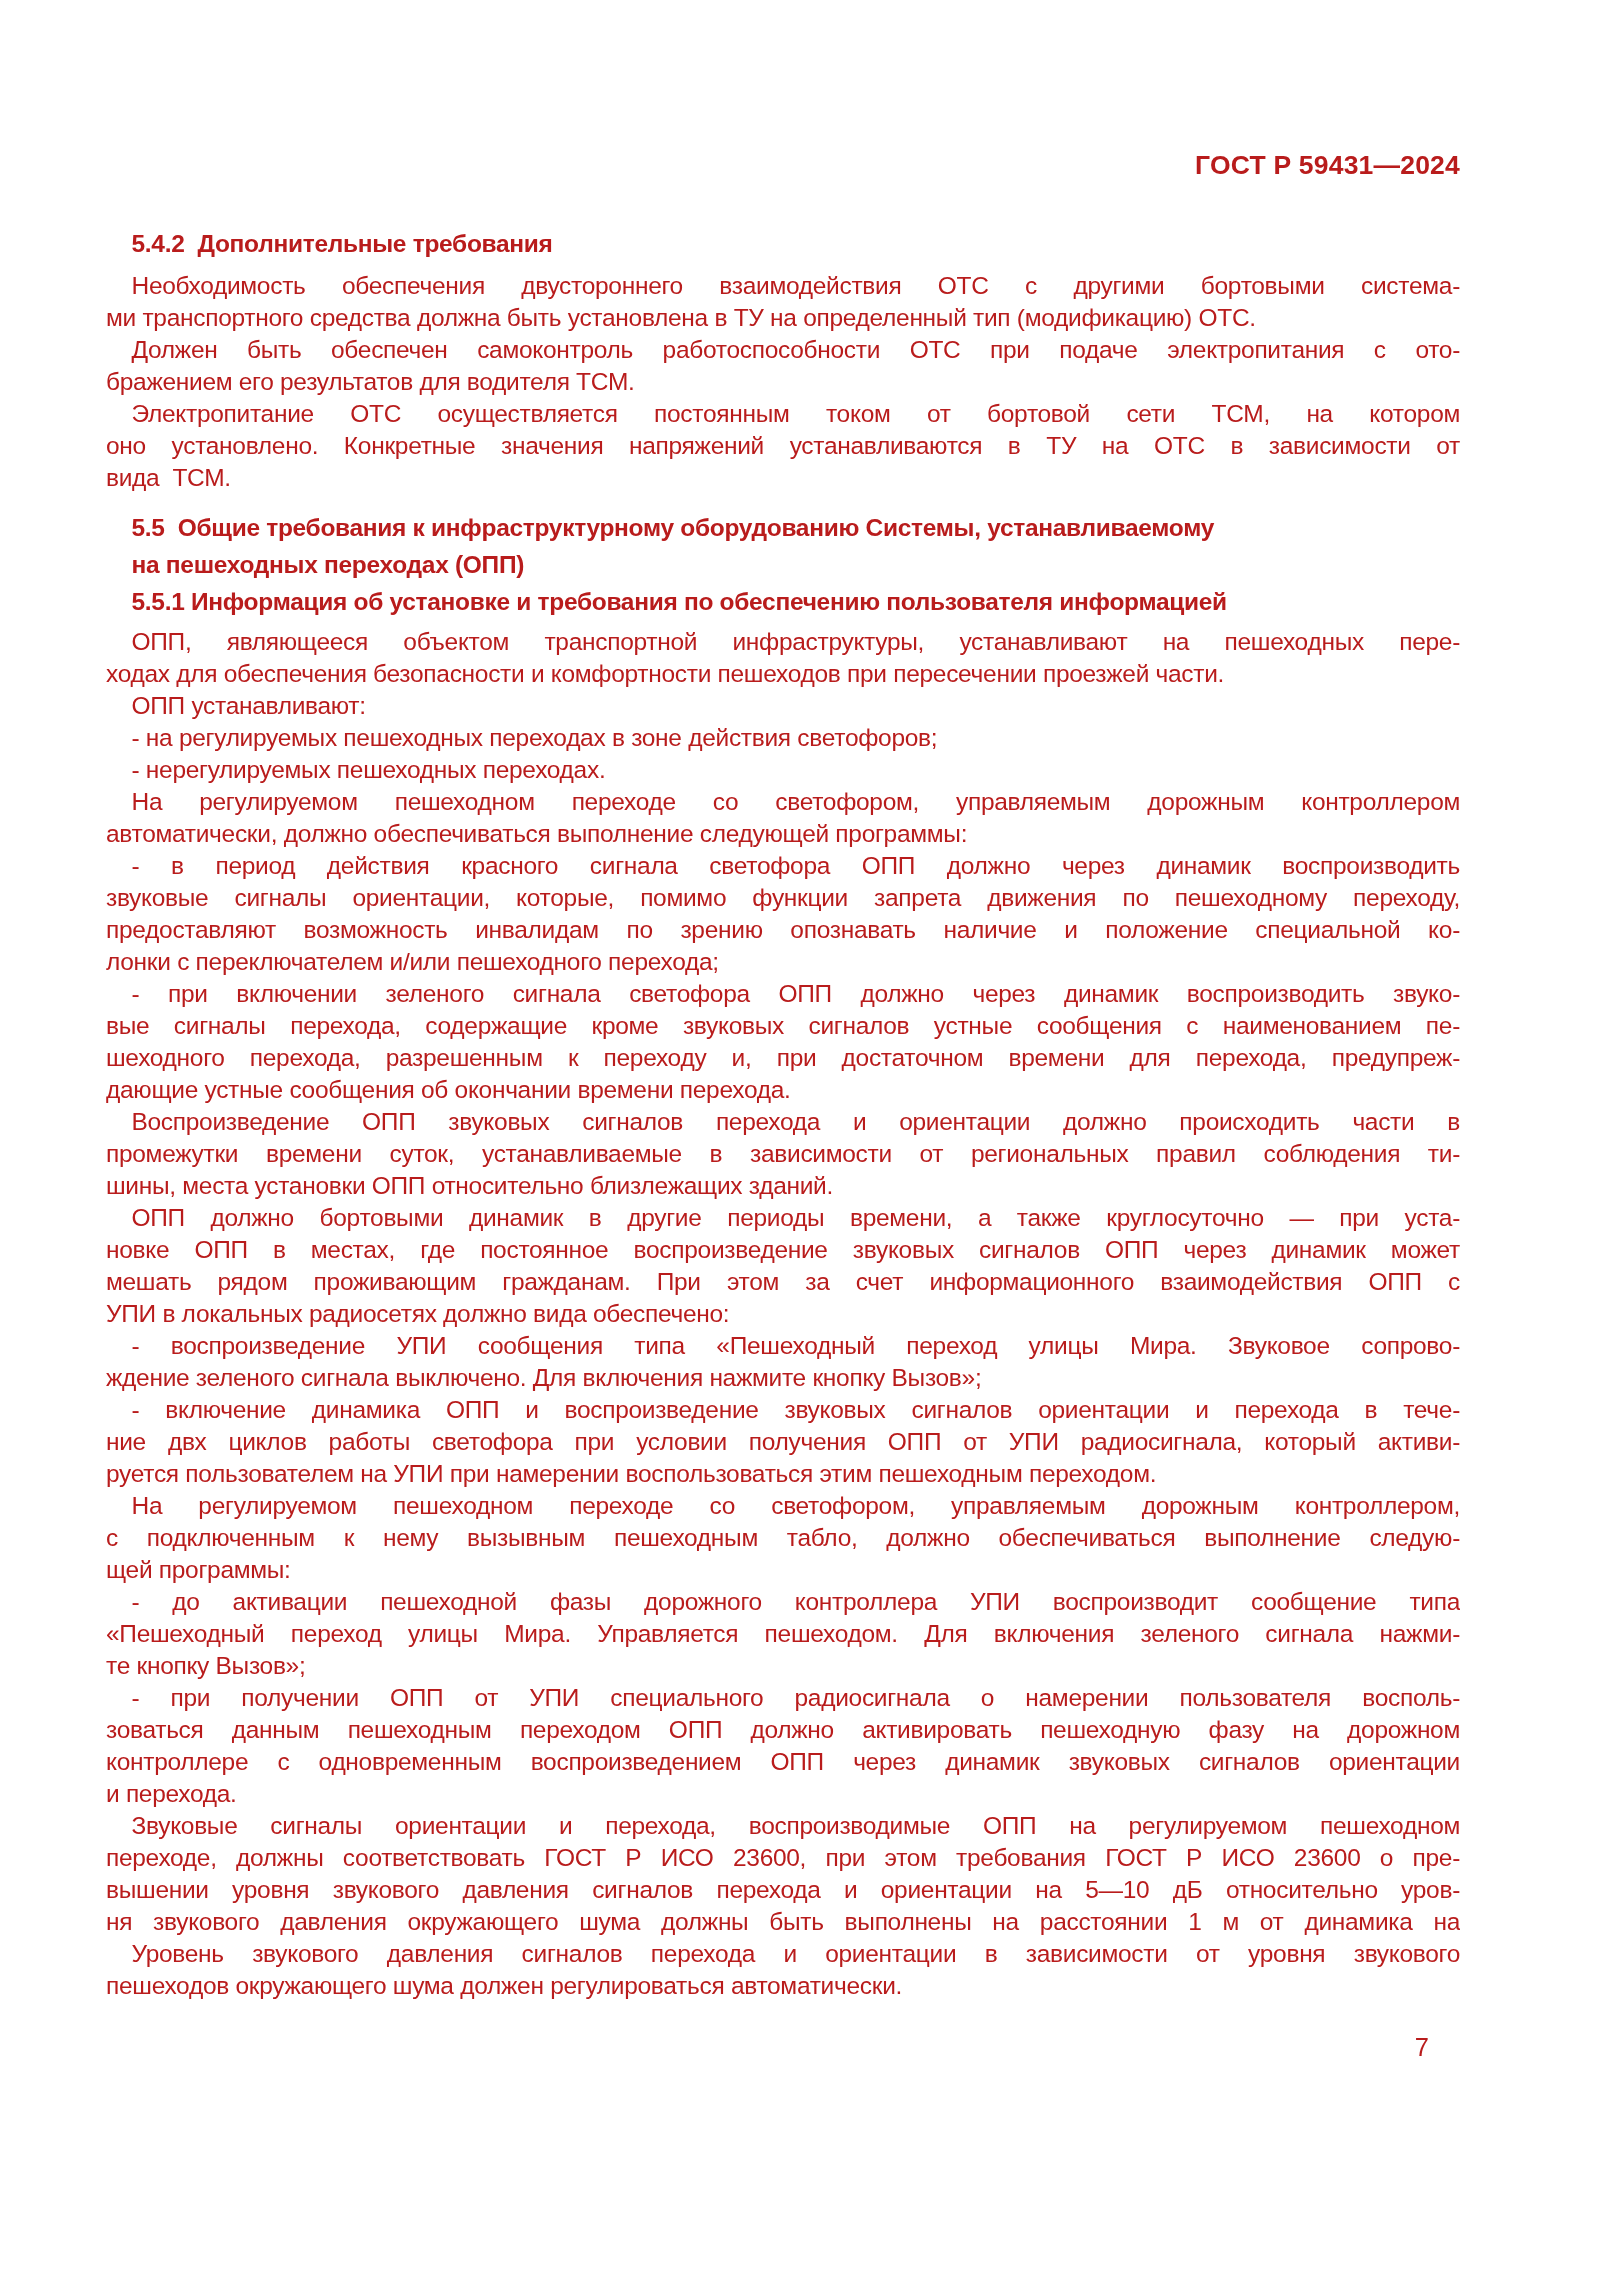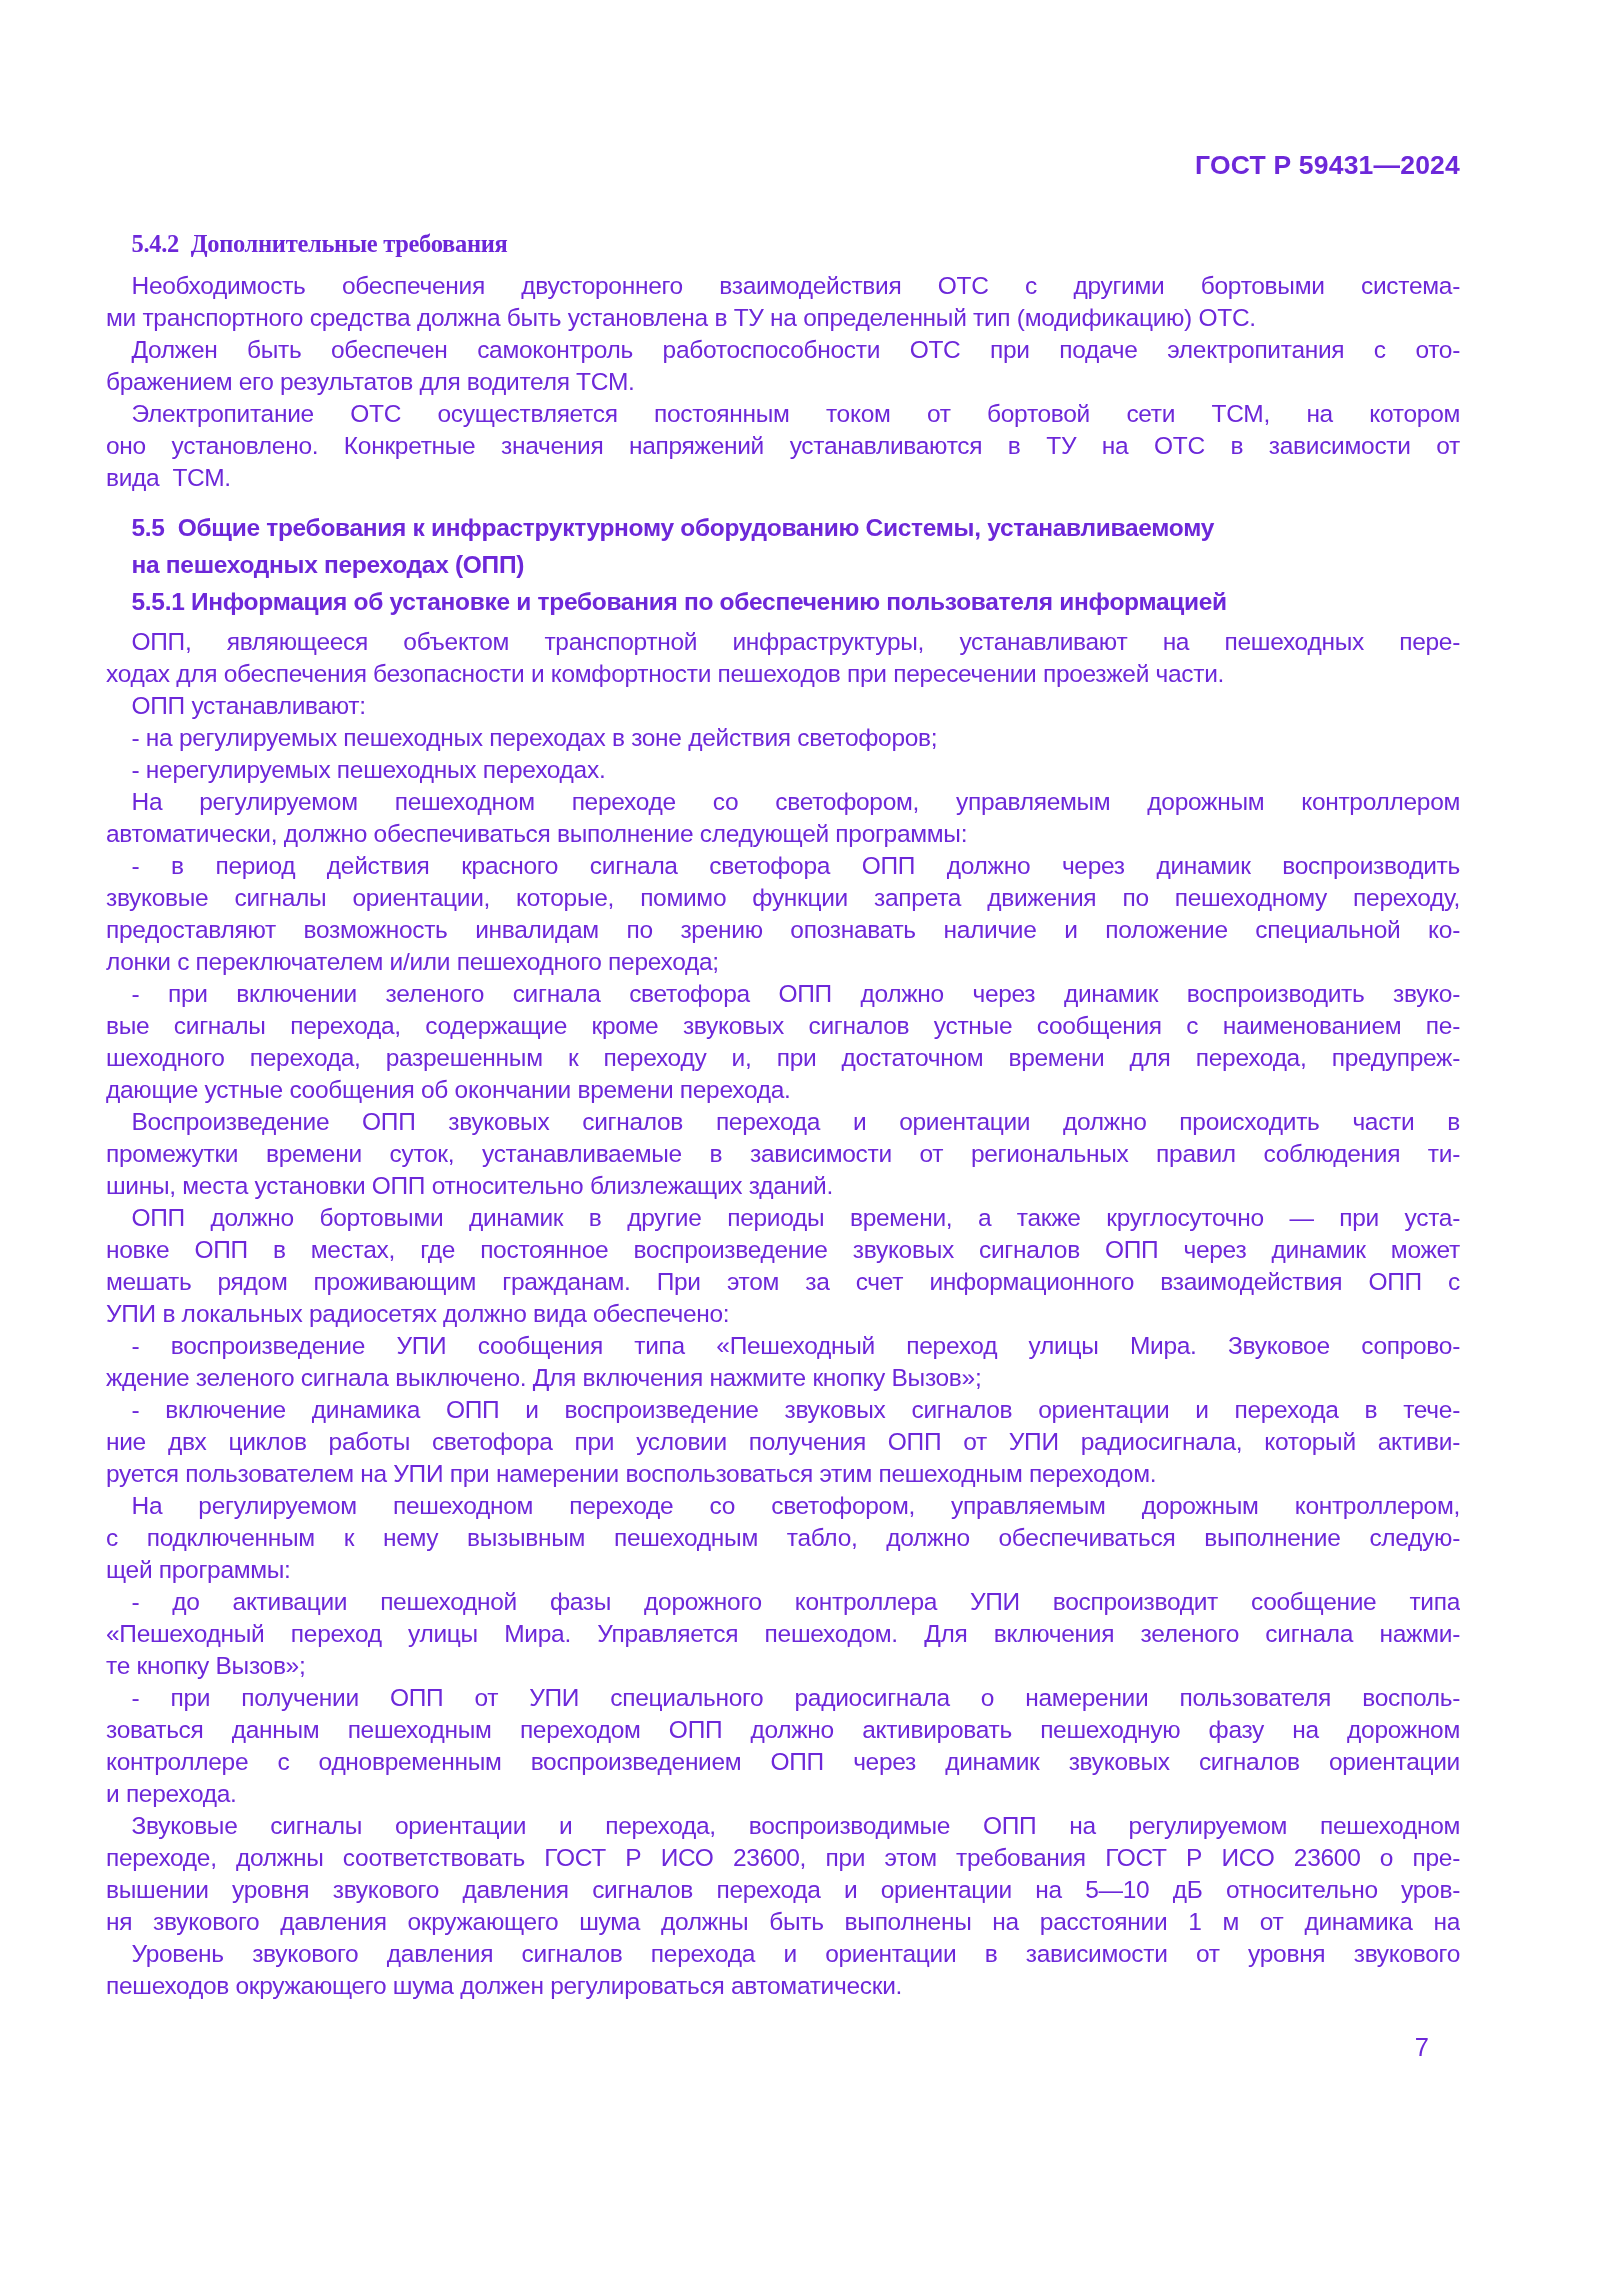--- a/index.html
+++ b/index.html
@@ -6,21 +6,21 @@
   html, body {
     margin: 0;
     padding: 0;
     background: #ffffff;
   }
   .page {
     position: relative;
     width: 1621px;
     height: 2293px;
     background: #ffffff;
-    color: #6d28d9;
+    color: #b91c1c;
     font-family: "Liberation Sans", "DejaVu Sans", sans-serif;
     overflow: hidden;
     border-radius: 9px;
   }
   .running-head {
     margin-top: 149px;
     padding: 0 161px 0 106px;
     text-align: right;
     font-size: 26.5px;
     font-weight: bold;
@@ -47,21 +47,21 @@
   }
   .line.first { padding-left: 25.5px; }
   .block.heading .line {
     font-weight: bold;
     line-height: 37px;
     max-height: 38px;
     padding-left: 25.5px;
   }
   .block.mt-lg { margin-top: 15.7px; }
   .block.mt-sm { margin-top: 0; margin-bottom: 5.9px; }
-  .block.mb-sm { margin-bottom: 7.8px; font-family: Liberation Serif, serif; }
+  .block.mb-sm { margin-bottom: 7.8px; }
   .page-number {
     margin-top: 29px;
     padding-right: 192px;
     text-align: right;
     font-size: 25.5px;
     line-height: 33px;
   }
 </style>
 </head>
 <body>

